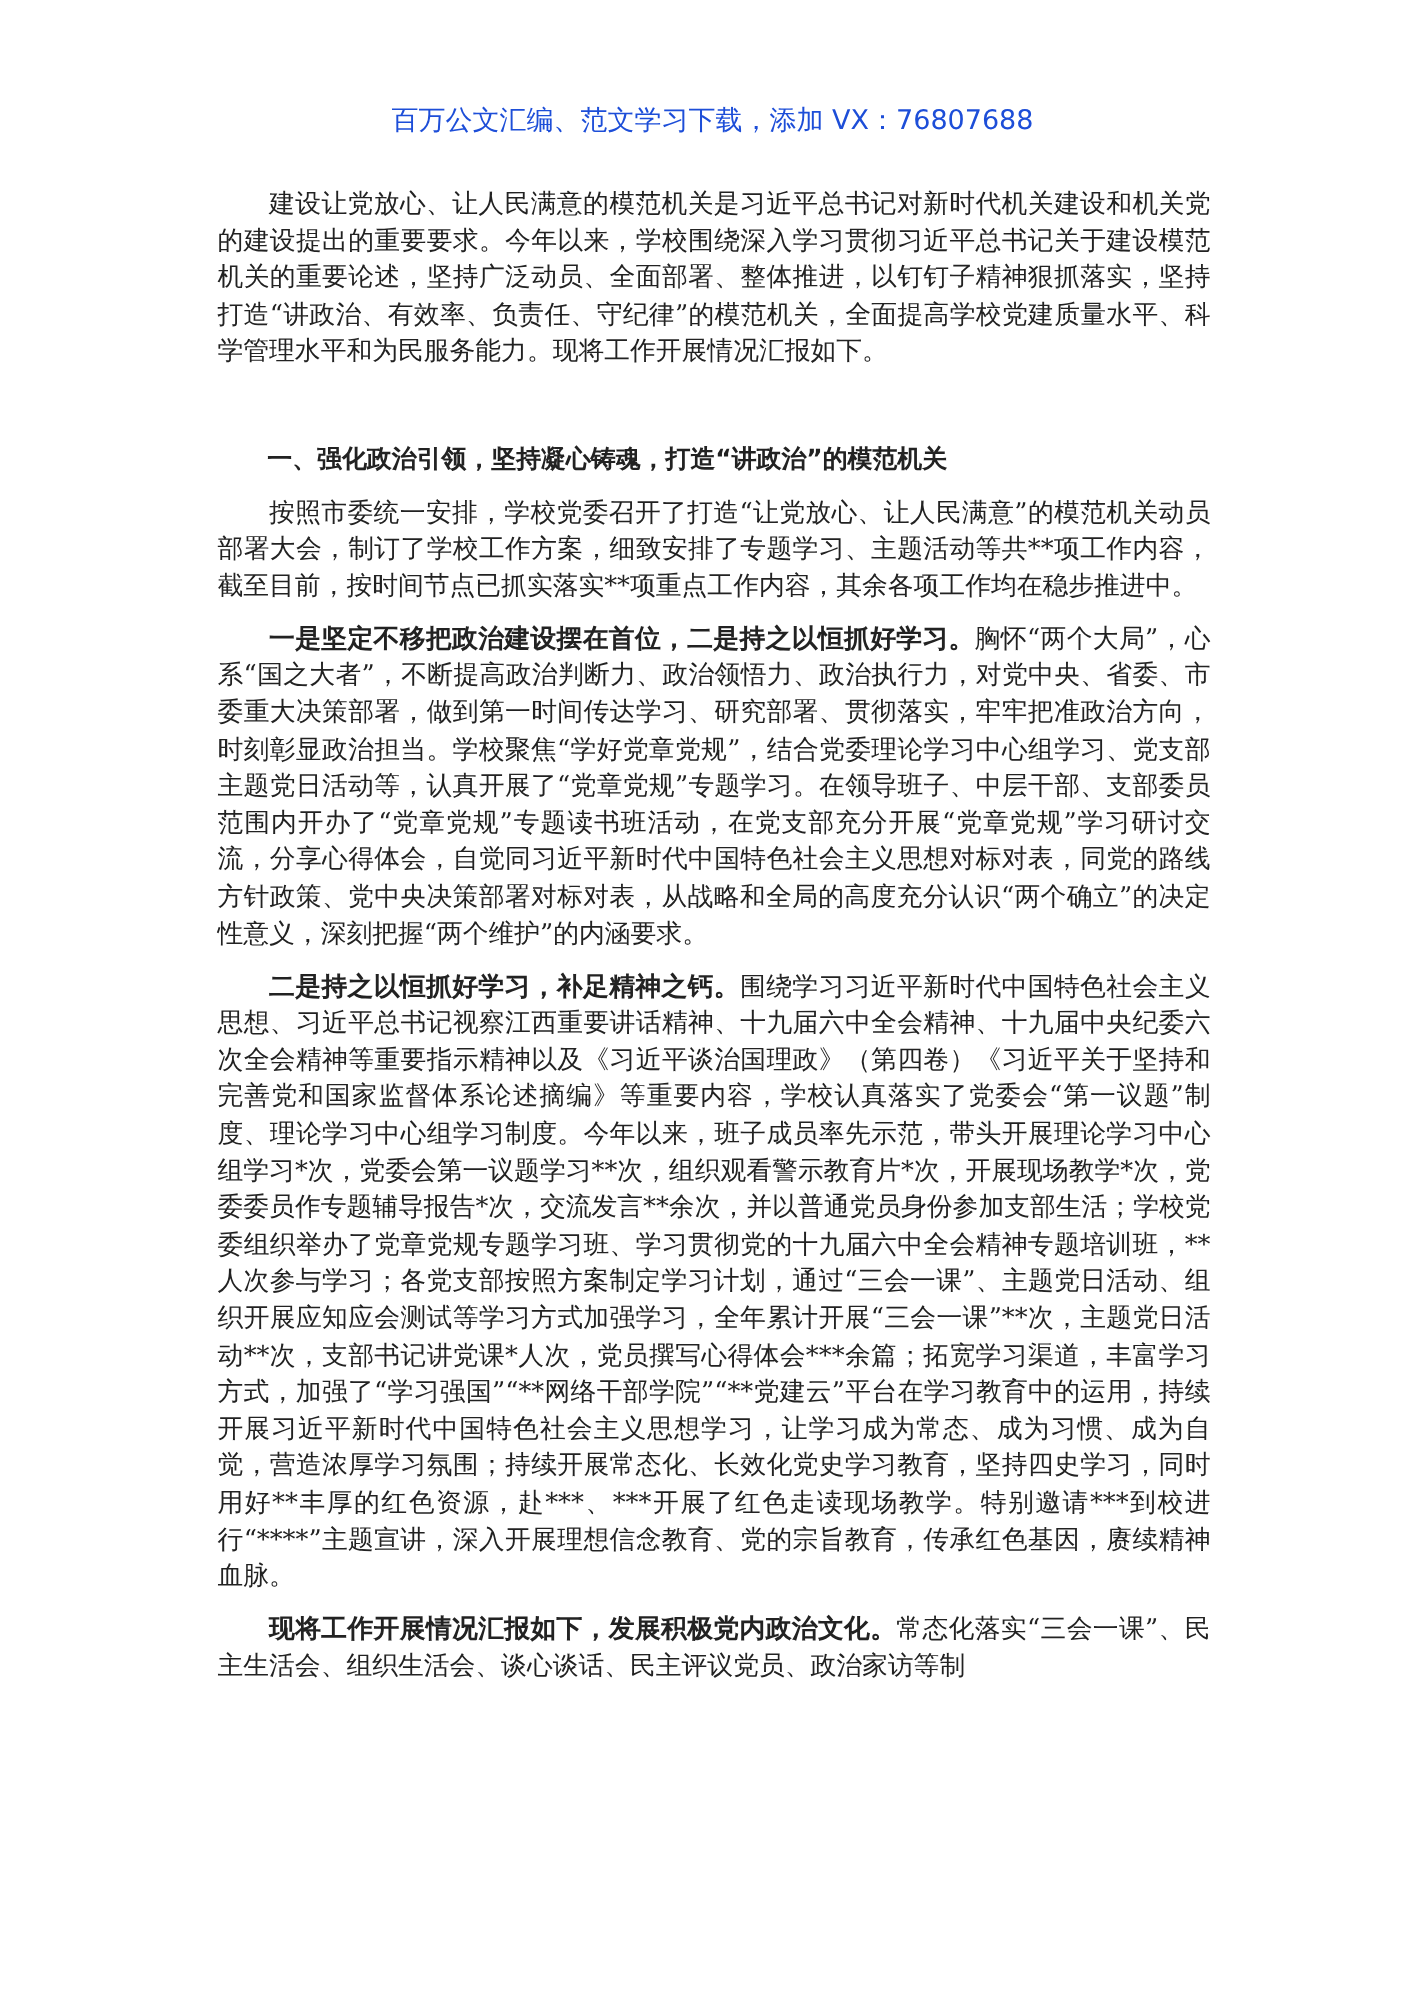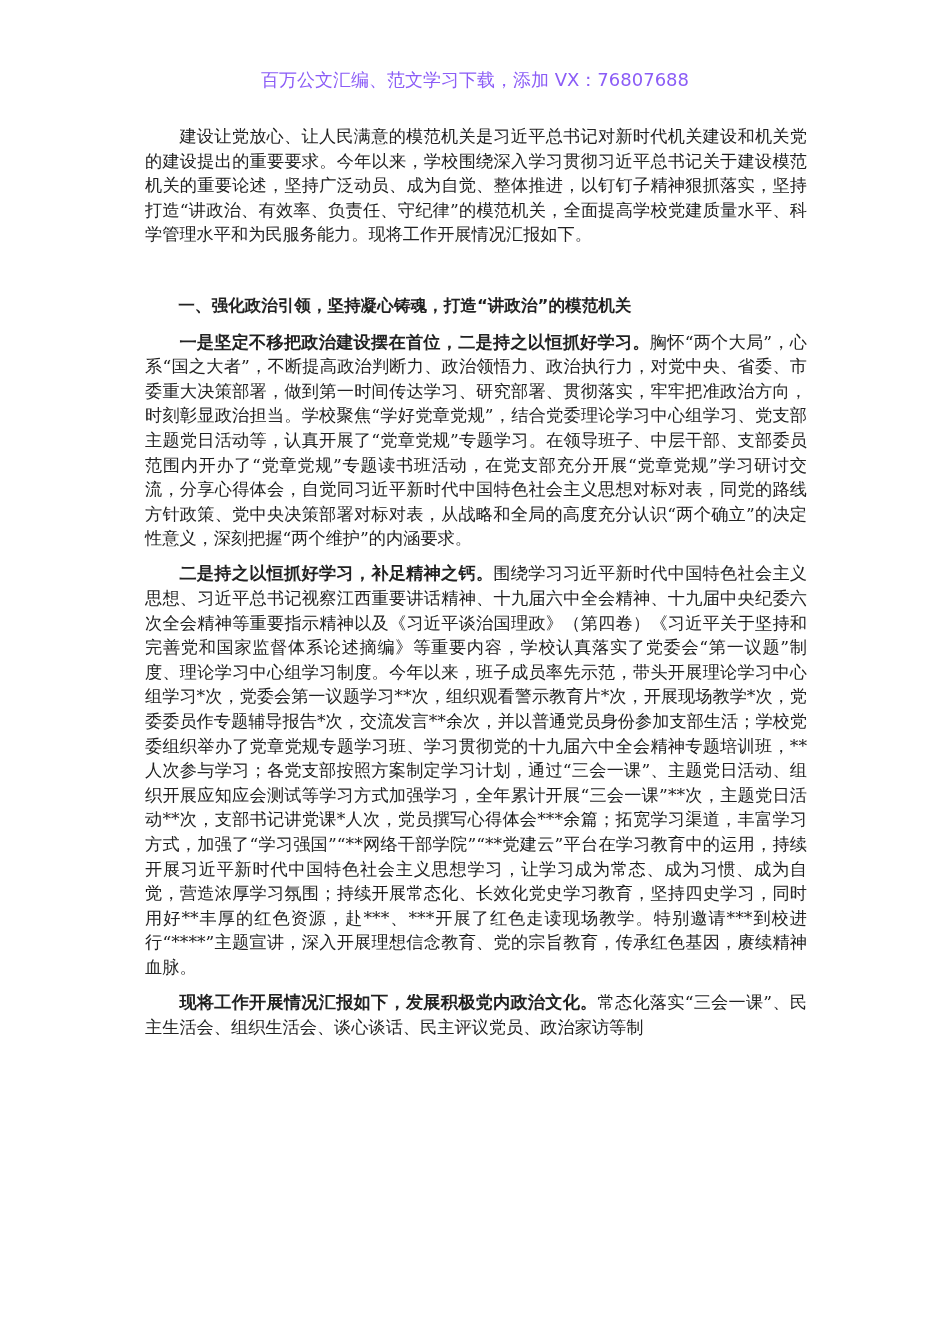--- a/index.html
+++ b/index.html
@@ -1,39 +1,40 @@
 <!DOCTYPE html>
 <html><head>
   <meta charset="utf-8">
   <style>
     html, body { margin: 0; padding: 0; background: #ffffff; }
     body { width: 950px; height: 1344px; position: relative; overflow: hidden; }
     .page { position: absolute; left: 0; top: 0; width: 950px; height: 1344px; background: #fff; }
     .banner {
       position: absolute; top: 68px; left: 0; width: 950px; text-align: center;
-      font-family: "DejaVu Sans", sans-serif; font-size: 18px; color: #8b5cf6; letter-spacing: 0px;
+      font-family: "DejaVu Sans", sans-serif; font-size: 18px; color: #1d4ed8; letter-spacing: 0px;
     }
     .body {
       position: absolute; left: 145px; top: 124px; width: 662px;
       font-family: "DejaVu Serif", serif; font-size: 17.2px; line-height: 24.6px; color: #222;
       text-align: justify;
     }
     .body p { margin: 0 0 10.5px 0; text-indent: 2em; }
     .body p.heading { font-weight: bold; margin-bottom: 11px; font-family: "DejaVu Sans", sans-serif; font-size: 16.6px; margin-top: 47px; }
     .lead { font-weight: bold; font-family: "DejaVu Sans", sans-serif; }
   </style>
 </head>
 <body>
 
 <div class="page">
   <div class="banner">百万公文汇编、范文学习下载，添加 VX：76807688</div>
 
   <div class="body">
-    <p>建设让党放心、让人民满意的模范机关是习近平总书记对新时代机关建设和机关党的建设提出的重要要求。今年以来，学校围绕深入学习贯彻习近平总书记关于建设模范机关的重要论述，坚持广泛动员、成为自觉、整体推进，以钉钉子精神狠抓落实，坚持打造“讲政治、有效率、负责任、守纪律”的模范机关，全面提高学校党建质量水平、科学管理水平和为民服务能力。现将工作开展情况汇报如下。</p>
+    <p>建设让党放心、让人民满意的模范机关是习近平总书记对新时代机关建设和机关党的建设提出的重要要求。今年以来，学校围绕深入学习贯彻习近平总书记关于建设模范机关的重要论述，坚持广泛动员、全面部署、整体推进，以钉钉子精神狠抓落实，坚持打造“讲政治、有效率、负责任、守纪律”的模范机关，全面提高学校党建质量水平、科学管理水平和为民服务能力。现将工作开展情况汇报如下。</p>
     <p class="heading">一、强化政治引领，坚持凝心铸魂，打造“讲政治”的模范机关</p>
+    <p>按照市委统一安排，学校党委召开了打造“让党放心、让人民满意”的模范机关动员部署大会，制订了学校工作方案，细致安排了专题学习、主题活动等共**项工作内容，截至目前，按时间节点已抓实落实**项重点工作内容，其余各项工作均在稳步推进中。</p>
 
     <p><span class="lead">一是坚定不移把政治建设摆在首位，二是持之以恒抓好学习。</span><span>胸怀“两个大局”，心系“国之大者”，不断提高政治判断力、政治领悟力、政治执行力，对党中央、省委、市委重大决策部署，做到第一时间传达学习、研究部署、贯彻落实，牢牢把准政治方向，时刻彰显政治担当。学校聚焦“学好党章党规”，结合党委理论学习中心组学习、党支部主题党日活动等，认真开展了“党章党规”专题学习。在领导班子、中层干部、支部委员范围内开办了“党章党规”专题读书班活动，在党支部充分开展“党章党规”学习研讨交流，分享心得体会，自觉同习近平新时代中国特色社会主义思想对标对表，同党的路线方针政策、党中央决策部署对标对表，从战略和全局的高度充分认识“两个确立”的决定性意义，深刻把握“两个维护”的内涵要求。</span></p>
 
     <p><span class="lead">二是持之以恒抓好学习，补足精神之钙。</span><span>围绕学习习近平新时代中国特色社会主义思想、习近平总书记视察江西重要讲话精神、十九届六中全会精神、十九届中央纪委六次全会精神等重要指示精神以及《习近平谈治国理政》（第四卷）《习近平关于坚持和完善党和国家监督体系论述摘编》等重要内容，学校认真落实了党委会“第一议题”制度、理论学习中心组学习制度。今年以来，班子成员率先示范，带头开展理论学习中心组学习*次，党委会第一议题学习**次，组织观看警示教育片*次，开展现场教学*次，党委委员作专题辅导报告*次，交流发言**余次，并以普通党员身份参加支部生活；学校党委组织举办了党章党规专题学习班、学习贯彻党的十九届六中全会精神专题培训班，**人次参与学习；各党支部按照方案制定学习计划，通过“三会一课”、主题党日活动、组织开展应知应会测试等学习方式加强学习，全年累计开展“三会一课”**次，主题党日活动**次，支部书记讲党课*人次，党员撰写心得体会***余篇；拓宽学习渠道，丰富学习方式，加强了“学习强国”“**网络干部学院”“**党建云”平台在学习教育中的运用，持续开展习近平新时代中国特色社会主义思想学习，让学习成为常态、成为习惯、成为自觉，营造浓厚学习氛围；持续开展常态化、长效化党史学习教育，坚持四史学习，同时用好**丰厚的红色资源，赴***、***开展了红色走读现场教学。特别邀请***到校进行“****”主题宣讲，深入开展理想信念教育、党的宗旨教育，传承红色基因，赓续精神血脉。</span></p>
 
     <p><span class="lead">现将工作开展情况汇报如下，发展积极党内政治文化。</span><span>常态化落实“三会一课”、民主生活会、组织生活会、谈心谈话、民主评议党员、政治家访等制</span></p>
   </div>
 </div>
 
 </body></html>

